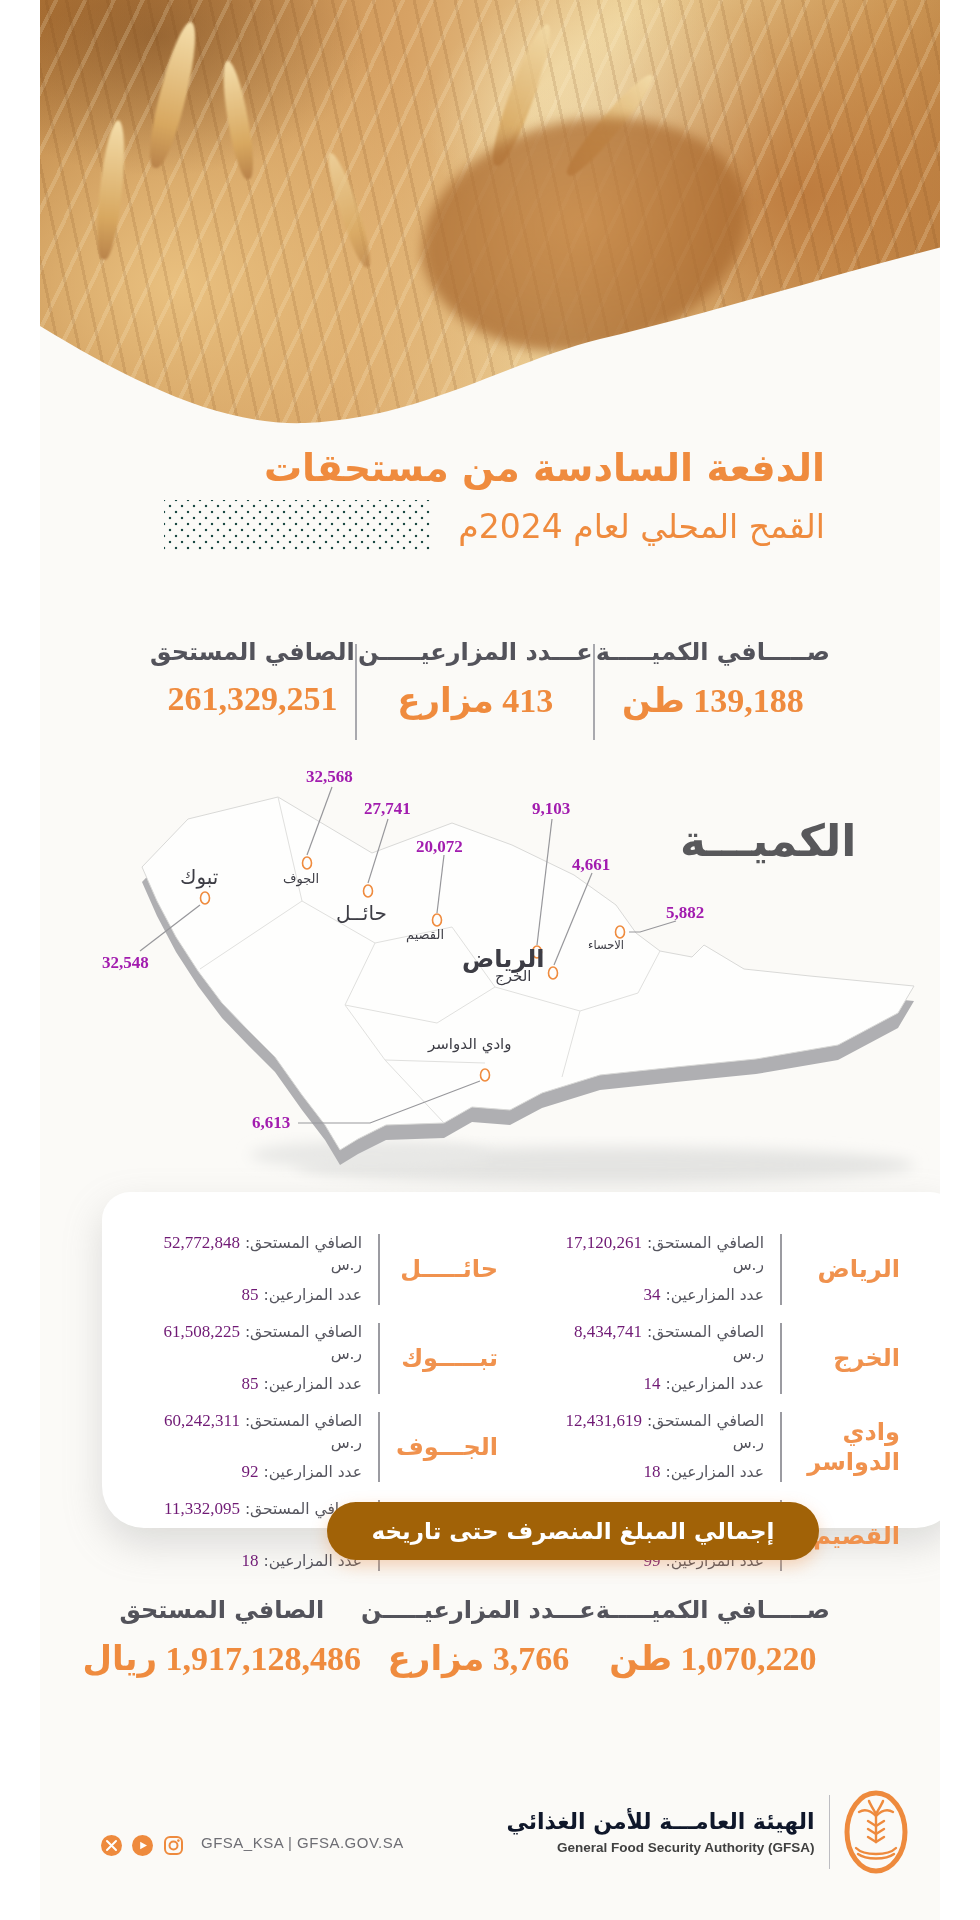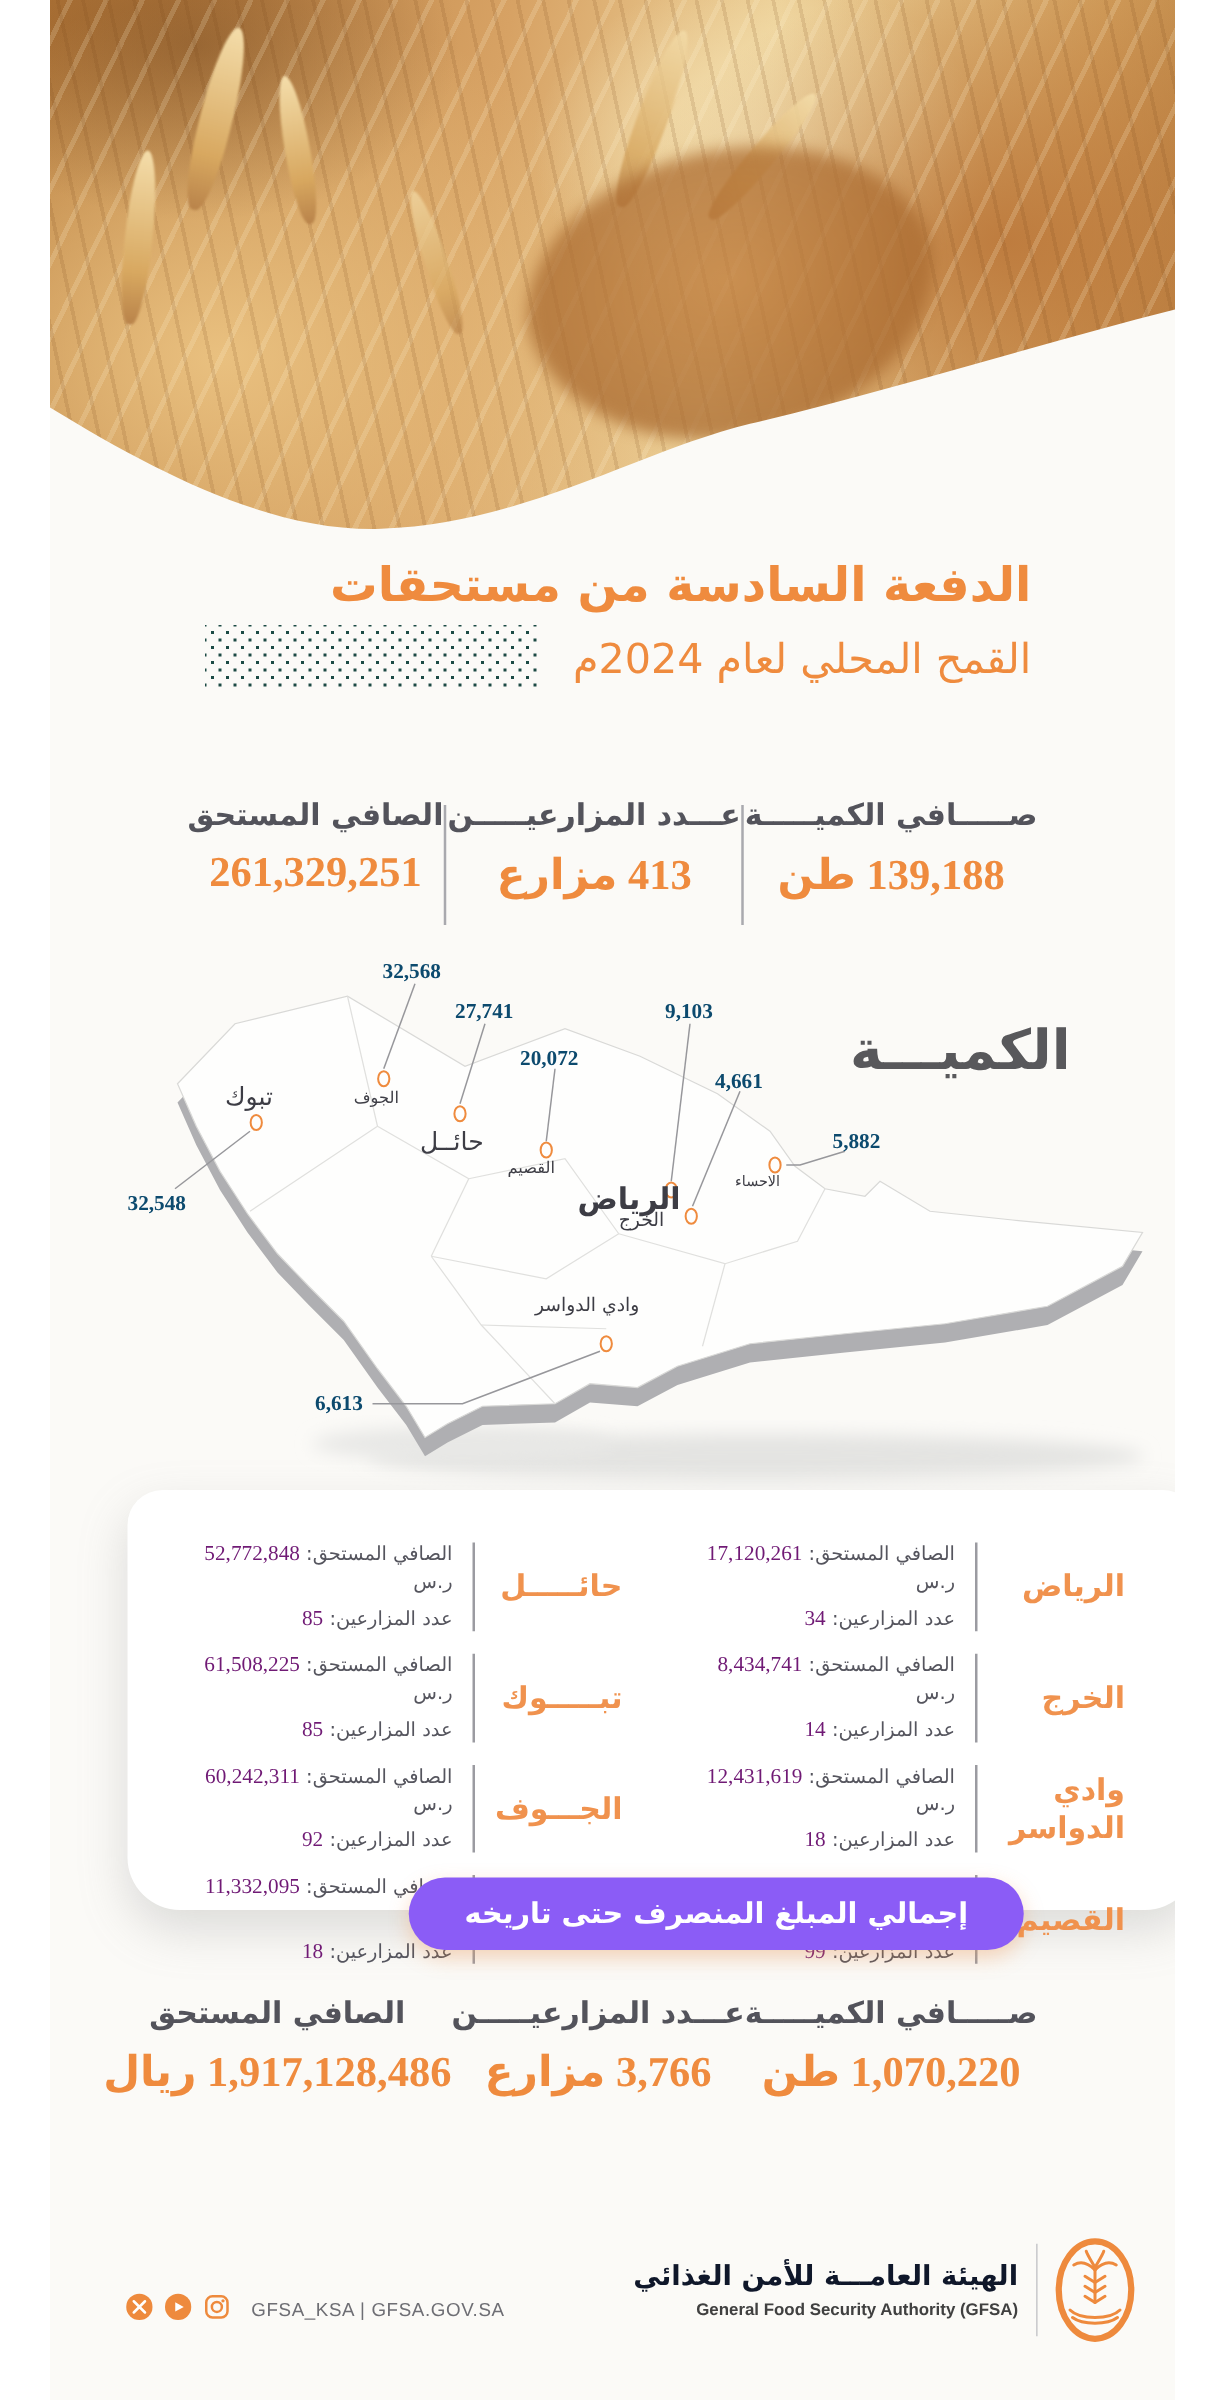--- a/index.html
+++ b/index.html
@@ -53,45 +53,45 @@
   .stat-label { font-size:24px; font-weight:bold; color:#53535B; white-space:nowrap; }
   .stat-value { font-size:34px; font-weight:bold; color:#EF8B3E; white-space:nowrap;
                 font-family:"Liberation Serif","DejaVu Sans",serif; }
   .stat-divider { width:2px; background:#A9A9AE; margin-top:14px; height:96px; }
 
   
   .map-section { position:absolute; left:0; top:755px; width:980px; height:445px; }
   .map-svg { position:absolute; left:0; top:0; }
   .map-title { position:absolute; left:640px; top:60px; width:230px; text-align:left;
                font-size:44px; font-weight:bold; color:#58585B; direction:rtl; white-space:nowrap; }
-  .m-num { position:absolute; font-size:17px; font-weight:bold; color:#0c4a6e;
+  .m-num { position:absolute; font-size:17px; font-weight:bold; color:#a21caf;
            font-family:"Liberation Serif","DejaVu Sans",serif; white-space:nowrap; }
   .m-name { position:absolute; color:#3D3D45; direction:rtl; white-space:nowrap; }
 
   
   .card { position:absolute; left:62px; top:1192px; width:856px; height:336px; background:#ffffff;
           border-radius:28px 28px 42px 42px; box-shadow:0 16px 38px rgba(140,140,140,.28);
           padding:40px 58px 0 58px; }
   .tgrid { display:grid; direction:rtl; grid-template-columns:1fr 1fr; column-gap:64px; row-gap:14px; }
   .trow { display:flex; direction:rtl; align-items:center; min-height:72px; }
   .tname { width:104px; flex:none; font-size:24px; font-weight:bold; color:#F0924E; line-height:1.25; }
   .tdiv { width:2px; align-self:stretch; background:#9B9BA1; margin:2px 14px 2px 16px; flex:none; }
   .tdetails { display:flex; flex-direction:column; gap:8px; font-size:15.5px; color:#55555E;
               text-align:right; line-height:1.35; }
   .tnum { font-family:"Liberation Serif","DejaVu Sans",serif; font-size:17px; color:#701a75; }
 
   
   .total-btn { position:absolute; left:287px; top:1502px; width:492px; height:58px;
-      background:#8b5cf6; border:none; border-radius:30px; display:flex; align-items:center;
+      background:#a16207; border:none; border-radius:30px; display:flex; align-items:center;
       justify-content:center; color:#ffffff; font-size:23px; font-weight:bold; direction:rtl;
       font-family:"DejaVu Sans",sans-serif; box-shadow:0 6px 16px rgba(242,145,75,.35); cursor:pointer; }
 
   
   .footer { position:absolute; left:0; right:0; top:1790px; height:110px; }
-  .social { position:absolute; left:60px; top:44px; display:flex; align-items:flex-end; gap:8px; direction:ltr; }
+  .social { position:absolute; left:60px; top:44px; display:flex; align-items:flex-start; gap:8px; direction:ltr; }
   .social-handle { margin-left:8px; font-size:15px; color:#6E6E74;
                    font-family:"Liberation Sans",sans-serif; letter-spacing:.5px; }
   .brand { position:absolute; right:32px; top:0; display:flex; direction:rtl; align-items:center; gap:14px; }
   .brand-divider { width:1.5px; height:74px; background:#BDBDC2; }
   .brand-text { text-align:right; direction:rtl; }
   .brand-ar { font-size:22px; font-weight:bold; color:#0f172a; }
   .brand-en { font-size:13.5px; font-weight:bold; color:#404040; direction:ltr;
               font-family:"Liberation Sans",sans-serif; margin-top:6px; }
 </style>
 </head>

